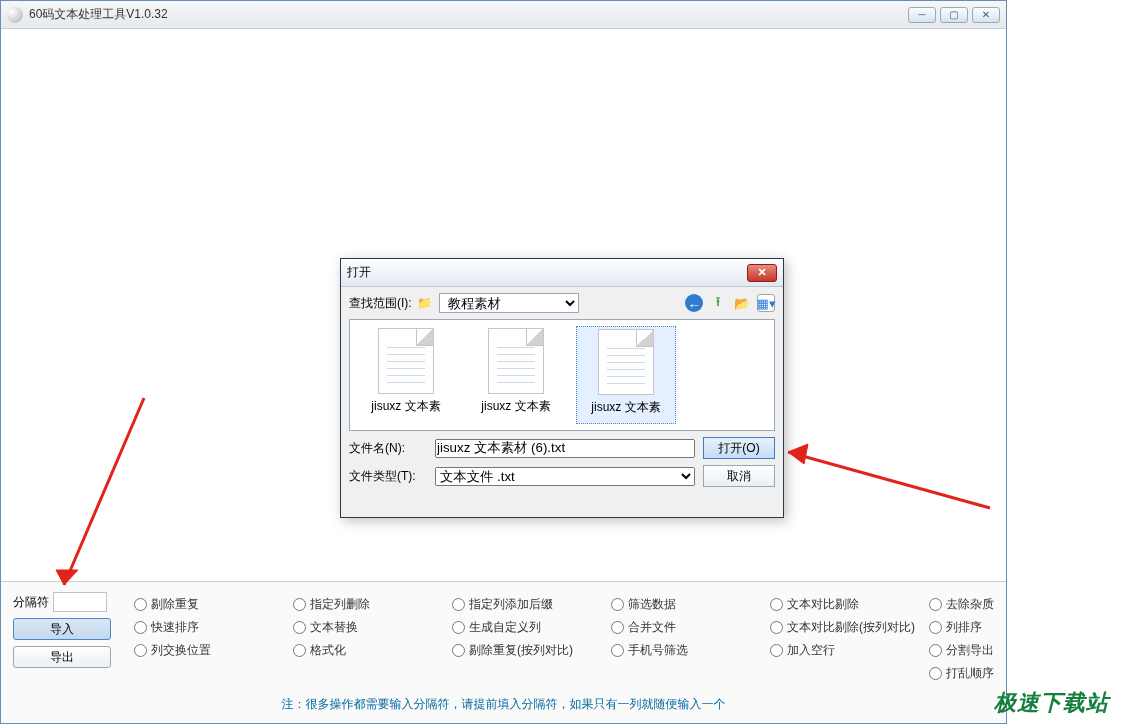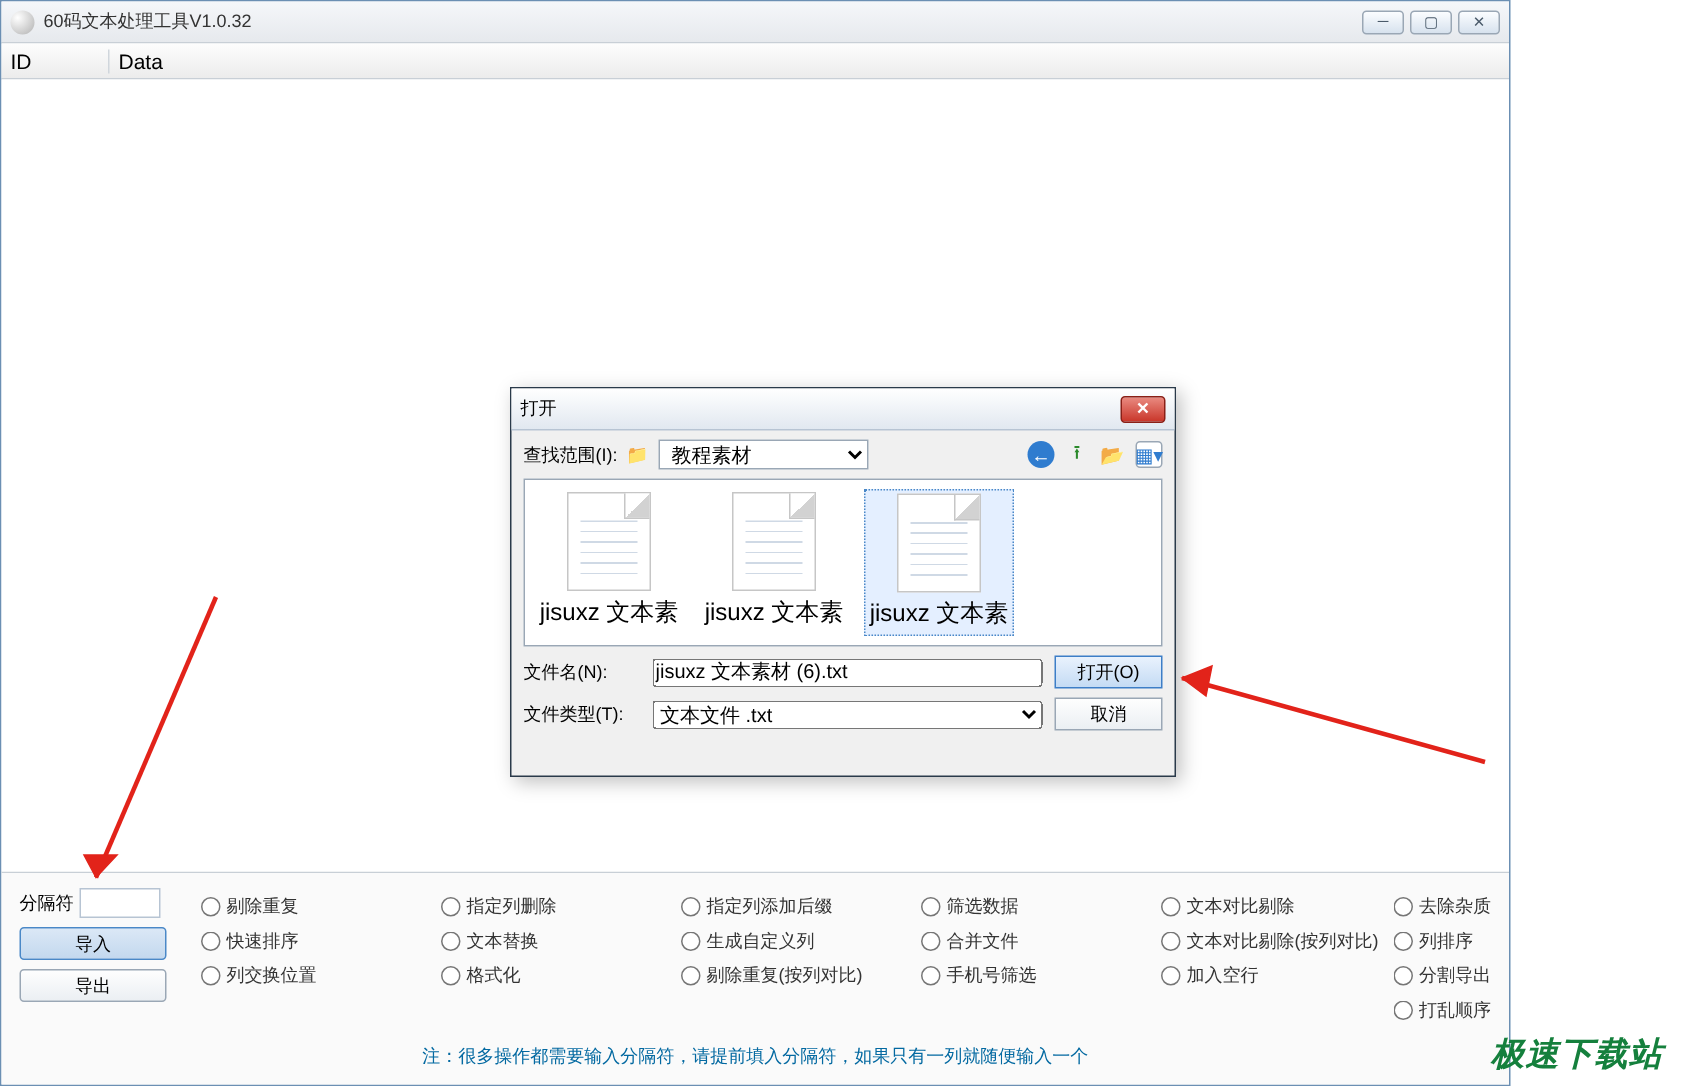--- a/index.html
+++ b/index.html
@@ -91,21 +91,21 @@
   background: linear-gradient(to bottom, #fefefe, #ebeff3);
   border-radius: 3px;
   cursor: pointer;
   font-size: 12px;
 }
 .io-btn.pressed { border-color: #4a88c7; background: linear-gradient(to bottom, #dbe8f6, #c3d8ee); }
 
 .radio-grid {
   flex: 1;
   display: grid;
-  grid-template-columns: repeat(4, 1fr);
+  grid-template-columns: repeat(5, 1fr);
   gap: 6px 10px;
   align-items: center;
   padding-top: 4px;
 }
 .radio-item { display: flex; align-items: center; gap: 4px; color: #333; cursor: pointer; }
 .radio-item input[type=radio] { cursor: pointer; }
 
 .right-ctl { width: 100px; padding-top: 2px; }
 .right-ctl button {
   width: 92px; height: 26px;
@@ -213,21 +213,21 @@
   position: absolute; right: 0; top: 0;
   width: 16px; height: 16px;
   background: linear-gradient(135deg, #fff 0 50%, #d2d2d2 50% 100%);
   border-left: 1px solid #c6c6c6;
   border-bottom: 1px solid #c6c6c6;
 }
 .doc-lines {
   position: absolute; inset: 18px 8px 6px 8px;
   background: repeating-linear-gradient(to bottom, #cfd9e5 0 1px, transparent 1px 7px);
 }
-.file-name { font-size: 16px; text-align: center; white-space: nowrap; overflow: hidden; text-overflow: ellipsis; width: 100px; }
+.file-name { font-size: 12px; text-align: center; white-space: nowrap; overflow: hidden; text-overflow: ellipsis; width: 100px; }
 
 .dlg-controls { padding: 6px 8px; display: grid; grid-template-columns: 78px 1fr 72px; gap: 6px 8px; align-items: center; }
 .dlg-controls input { width: 100%; }
 .dlg-controls select { width: 100%; }
 .dlg-btn {
   height: 22px;
   border: 1px solid #9aa7b5;
   background: linear-gradient(to bottom, #fefefe, #ebeff3);
   border-radius: 0; cursor: pointer; font-size: 12px;
 }
@@ -245,24 +245,20 @@
   <div class="titlebar">
     <div class="app-icon"></div>
     <div class="title-text">60码文本处理工具V1.0.32</div>
     <div class="win-controls">
       <div class="win-btn">─</div>
       <div class="win-btn">▢</div>
       <div class="win-btn">✕</div>
     </div>
   </div>
 
-  <div class="col-headers">
-    <div class="col-id">ID</div>
-    <div class="col-data">Data</div>
-  </div>
 
   <div class="data-area"></div>
 
   <div class="bottom-panel">
     <div class="panel-row">
       <div class="left-ctl">
         <div class="delim-row">
           <span>分隔符</span>
           <input type="text" style="">
         </div>

